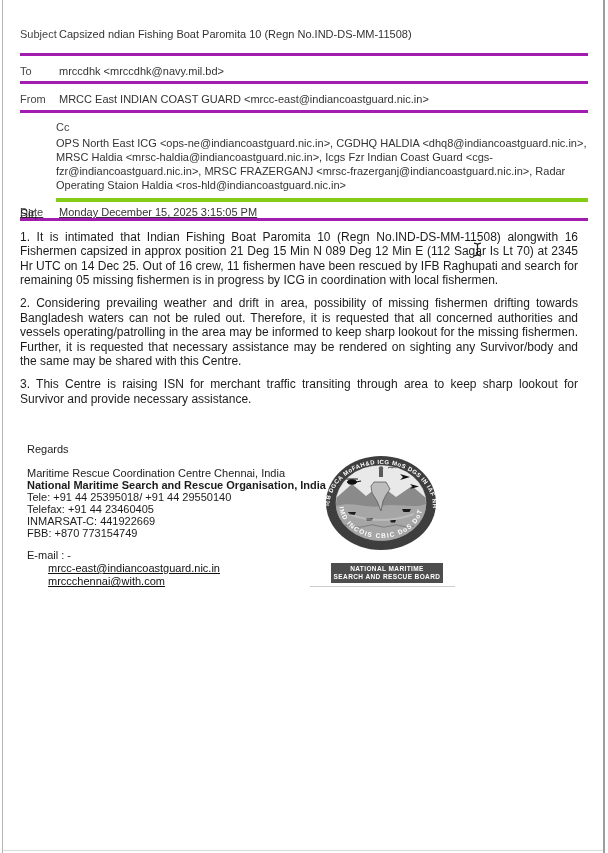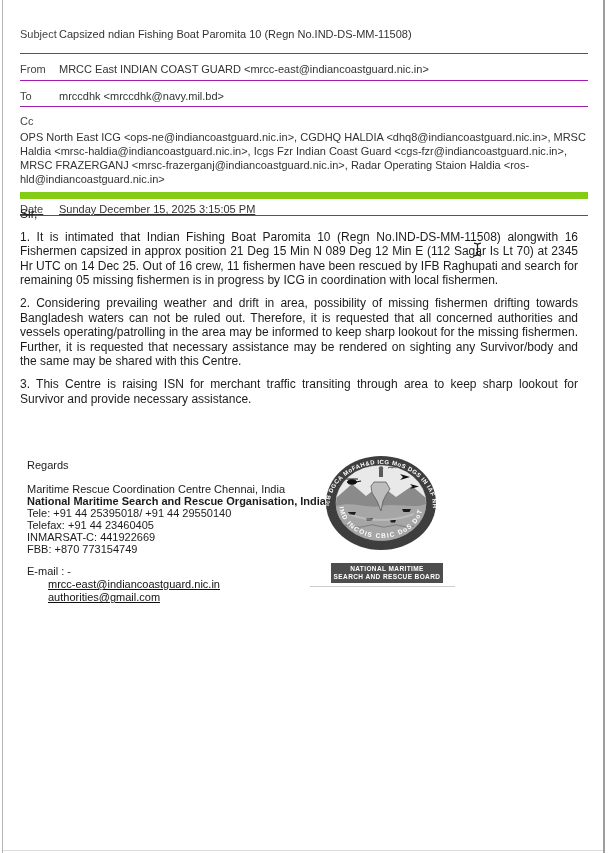--- a/index.html
+++ b/index.html
@@ -7,39 +7,39 @@
     position:relative; width:608px; height:853px; background:#ffffff;
     font-family:"Liberation Sans", sans-serif; overflow:hidden;
     color:#222;
   }
   .edge-left  { position:absolute; left:2px; top:0; width:1px; height:853px; background:#b4b4b4; }
   .edge-right { position:absolute; left:603px; top:0; width:2px; height:853px; background:#9e9e9e; }
   .edge-bottom{ position:absolute; left:3px; top:850px; width:600px; height:1px; background:#dcdcdc; }
 
   
   .hdr { position:absolute; left:20px; top:20px; width:568px; }
-  .hdr-row { display:flex; border-bottom:1px solid #a21caf; font-size:11px; color:#333; }
+  .hdr-row { display:flex; border-bottom:3px solid #a21caf; font-size:11px; color:#333; }
   .hdr-row .lbl { width:39px; flex:0 0 39px; color:#444; }
   .hdr-row .val { flex:1; color:#333; }
   .row-subject { height:25px; padding-top:8px; box-sizing:content-box; }
   .row-from    { height:17px; padding-top:9px; }
   .row-to      { height:16px; padding-top:9px; }
-  .row-cc      { display:block; padding-top:7px; padding-bottom:6px; border-bottom:7px solid #84cc16; font-size:11px; }
+  .row-cc      { display:block; padding-top:7px; padding-bottom:6px; border-bottom:4px solid #84cc16; font-size:11px;margin-left:36px; }
   .row-cc .lbl { display:block; width:auto; color:#444; line-height:14px; }
   .row-cc .val { display:block; line-height:14px; margin-top:2px; color:#333; }
   .row-date    { height:11px; padding-top:4px; padding-bottom:1px;text-decoration:underline; }
 
   
   .mailbody { position:absolute; left:20px; top:200px; width:568px; font-size:12px; line-height:14.6px; color:#1c1c1c; }
   .mailbody p { margin:8px 10px 0 0; }
   .mailbody p.first { margin-top:7px; }
   .mailbody p.just { text-align:justify; }
 
   
-  .sig { position:absolute; left:27px; top:459px; width:300px; font-size:11px; color:#1c1c1c; }
+  .sig { position:absolute; left:27px; top:443px; width:300px; font-size:11px; color:#1c1c1c; }
   .sig .regards { line-height:13px; }
   .sig .org { margin-top:11px; line-height:12px; }
   .sig .org div { line-height:12px; }
   .sig .bold { font-weight:bold; }
   .sig .email-label { margin-top:10px; line-height:12px; }
   .sig a.maillink { display:block; color:#111; text-decoration:underline; line-height:12.4px; margin-top:1px; cursor:pointer;padding-left:21px; }
 
   
   .sealwrap { position:absolute; left:322px; top:454px; width:130px; }
   .seal-caption {
@@ -58,35 +58,35 @@
 <div class="page">
   <div class="edge-left"></div>
   <div class="edge-right"></div>
   <div class="edge-bottom"></div>
 
   <div class="hdr">
     <div class="hdr-row row-subject">
       <span class="lbl">Subject</span>
       <span class="val">Capsized ndian Fishing Boat Paromita 10 (Regn No.IND-DS-MM-11508)</span>
     </div>
+    <div class="hdr-row row-to">
+      <span class="lbl">To</span>
+      <span class="val">mrccdhk &lt;mrccdhk@navy.mil.bd&gt;</span>
+    </div>
     <div class="hdr-row row-from">
       <span class="lbl">From</span>
       <span class="val">MRCC East INDIAN COAST GUARD &lt;mrcc-east@indiancoastguard.nic.in&gt;</span>
-    </div>
-    <div class="hdr-row row-to">
-      <span class="lbl">To</span>
-      <span class="val">mrccdhk &lt;mrccdhk@navy.mil.bd&gt;</span>
     </div>
     <div class="row-cc">
       <span class="lbl">Cc</span>
       <span class="val">OPS North East ICG &lt;ops-ne@indiancoastguard.nic.in&gt;, CGDHQ HALDIA &lt;dhq8@indiancoastguard.nic.in&gt;, MRSC Haldia &lt;mrsc-haldia@indiancoastguard.nic.in&gt;, Icgs Fzr Indian Coast Guard &lt;cgs-fzr@indiancoastguard.nic.in&gt;, MRSC FRAZERGANJ &lt;mrsc-frazerganj@indiancoastguard.nic.in&gt;, Radar Operating Staion Haldia &lt;ros-hld@indiancoastguard.nic.in&gt;</span>
     </div>
     <div class="hdr-row row-date">
       <span class="lbl">Date</span>
-      <span class="val">Sunday December 15, 2025 3:15:05 PM</span>
+      <span class="val">Monday December 15, 2025 3:15:05 PM</span>
     </div>
   </div>
 
   <div class="mailbody">
     <p class="first">Sir,</p>
     <p class="just">1. It is intimated that Indian Fishing Boat Paromita 10 (Regn No.IND-DS-MM-11508) alongwith 16 Fishermen capsized in approx position 21 Deg 15 Min N 089 Deg 12 Min E (112 Sagar Is Lt 70) at 2345 Hr UTC on 14 Dec 25. Out of 16 crew, 11 fishermen have been rescued by IFB Raghupati and search for remaining 05 missing fishermen is in progress by ICG in coordination with local fishermen.</p>
     <p class="just">2. Considering prevailing weather and drift in area, possibility of missing fishermen drifting towards Bangladesh waters can not be ruled out. Therefore, it is requested that all concerned authorities and vessels operating/patrolling in the area may be informed to keep sharp lookout for the missing fishermen. Further, it is requested that necessary assistance may be rendered on sighting any Survivor/body and the same may be shared with this Centre.</p>
     <p class="just">3. This Centre is raising ISN for merchant traffic transiting through area to keep sharp lookout for Survivor and provide necessary assistance.</p>
   </div>
 
@@ -95,21 +95,21 @@
     <div class="org">
       <div>Maritime Rescue Coordination Centre Chennai, India</div>
       <div class="bold">National Maritime Search and Rescue Organisation, India</div>
       <div>Tele: +91 44 25395018/ +91 44 29550140</div>
       <div>Telefax: +91 44 23460405</div>
       <div>INMARSAT-C: 441922669</div>
       <div>FBB: +870 773154749</div>
     </div>
     <div class="email-label">E-mail : -</div>
     <a class="maillink">mrcc-east@indiancoastguard.nic.in</a>
-    <a class="maillink">authorities@gmail.com</a>
+    <a class="maillink">mrccchennai@with.com</a>
   </div>
 
   <div class="sealwrap">
     <svg width="118" height="98" viewBox="0 0 118 98">
       <defs>
         <clipPath id="innerClip">
             <ellipse cx="59" cy="49" rx="45" ry="37.5"></ellipse>
           </clipPath>
         <path id="ringTop" d="M 7,54 A 52,44 0 0 1 111,54" fill="none"></path>
         <path id="ringBot" d="M 17,50 A 42,34 0 0 0 101,50" fill="none"></path>

